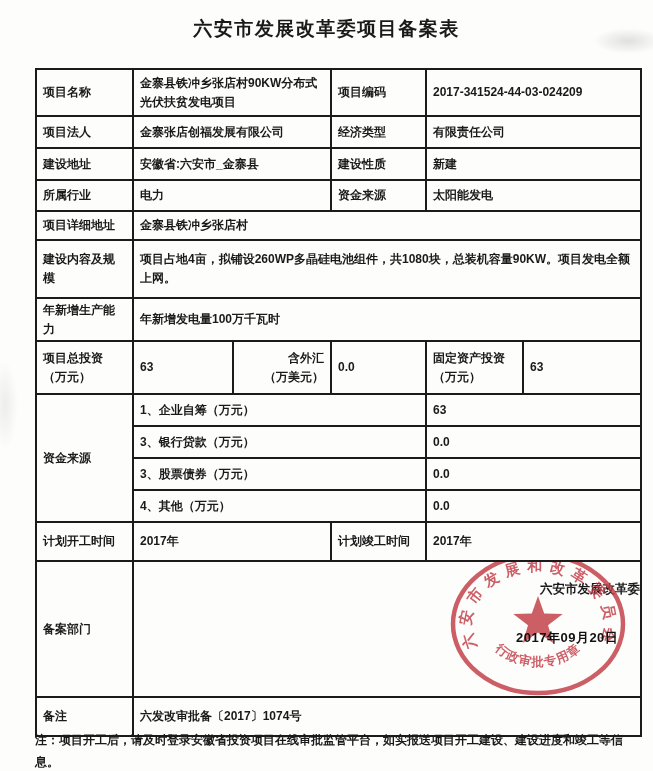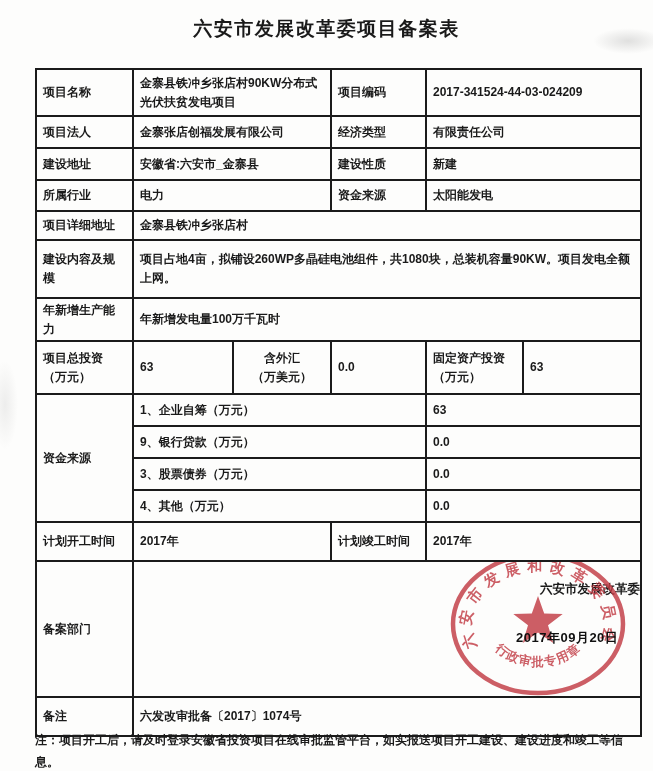--- a/index.html
+++ b/index.html
@@ -34,21 +34,21 @@
     font-size:12px;
     font-weight:600;
     line-height:1.55;
     padding:2px 6px;
     vertical-align:middle;
     overflow:hidden;
   }
   td.lab{padding-left:6px;}
   td.mid{padding-right:5px;}
   td.val{padding-left:8px;}
-  td.cen{text-align:center;padding-left:2px;padding-right:2px;}
+  td.cen{text-align:right;padding-left:2px;padding-right:2px;}
   .blk{display:block;}
   tr.h47{height:47px;} tr.h32{height:32px;} tr.h31{height:31px;}
   tr.h29{height:29px;} tr.h50{height:58px;} tr.h33{height:33px;}
   tr.h53{height:53px;} tr.h39{height:39px;} tr.h136{height:136px;}
   td.dept-cell{position:relative;padding:0;}
   .dept-org{
     position:absolute;top:18px;left:0;right:0;
     text-align:right;font-size:12.5px;font-weight:600;
   }
   .seal{position:absolute;left:315px;top:-12px;width:178px;height:148px;}
@@ -136,21 +136,21 @@
           <span class="blk">（万元）</span>
         </td>
         <td class="val">63</td>
       </tr>
       <tr class="h32">
         <td class="lab" rowspan="4">资金来源</td>
         <td class="val" colspan="3">1、企业自筹（万元）</td>
         <td class="val" colspan="2">63</td>
       </tr>
       <tr class="h32">
-        <td class="val" colspan="3">9、银行贷款（万元）</td>
+        <td class="val" colspan="3">3、银行贷款（万元）</td>
         <td class="val" colspan="2">0.0</td>
       </tr>
       <tr class="h32">
         <td class="val" colspan="3">3、股票债券（万元）</td>
         <td class="val" colspan="2">0.0</td>
       </tr>
       <tr class="h32">
         <td class="val" colspan="3">4、其他（万元）</td>
         <td class="val" colspan="2">0.0</td>
       </tr>

